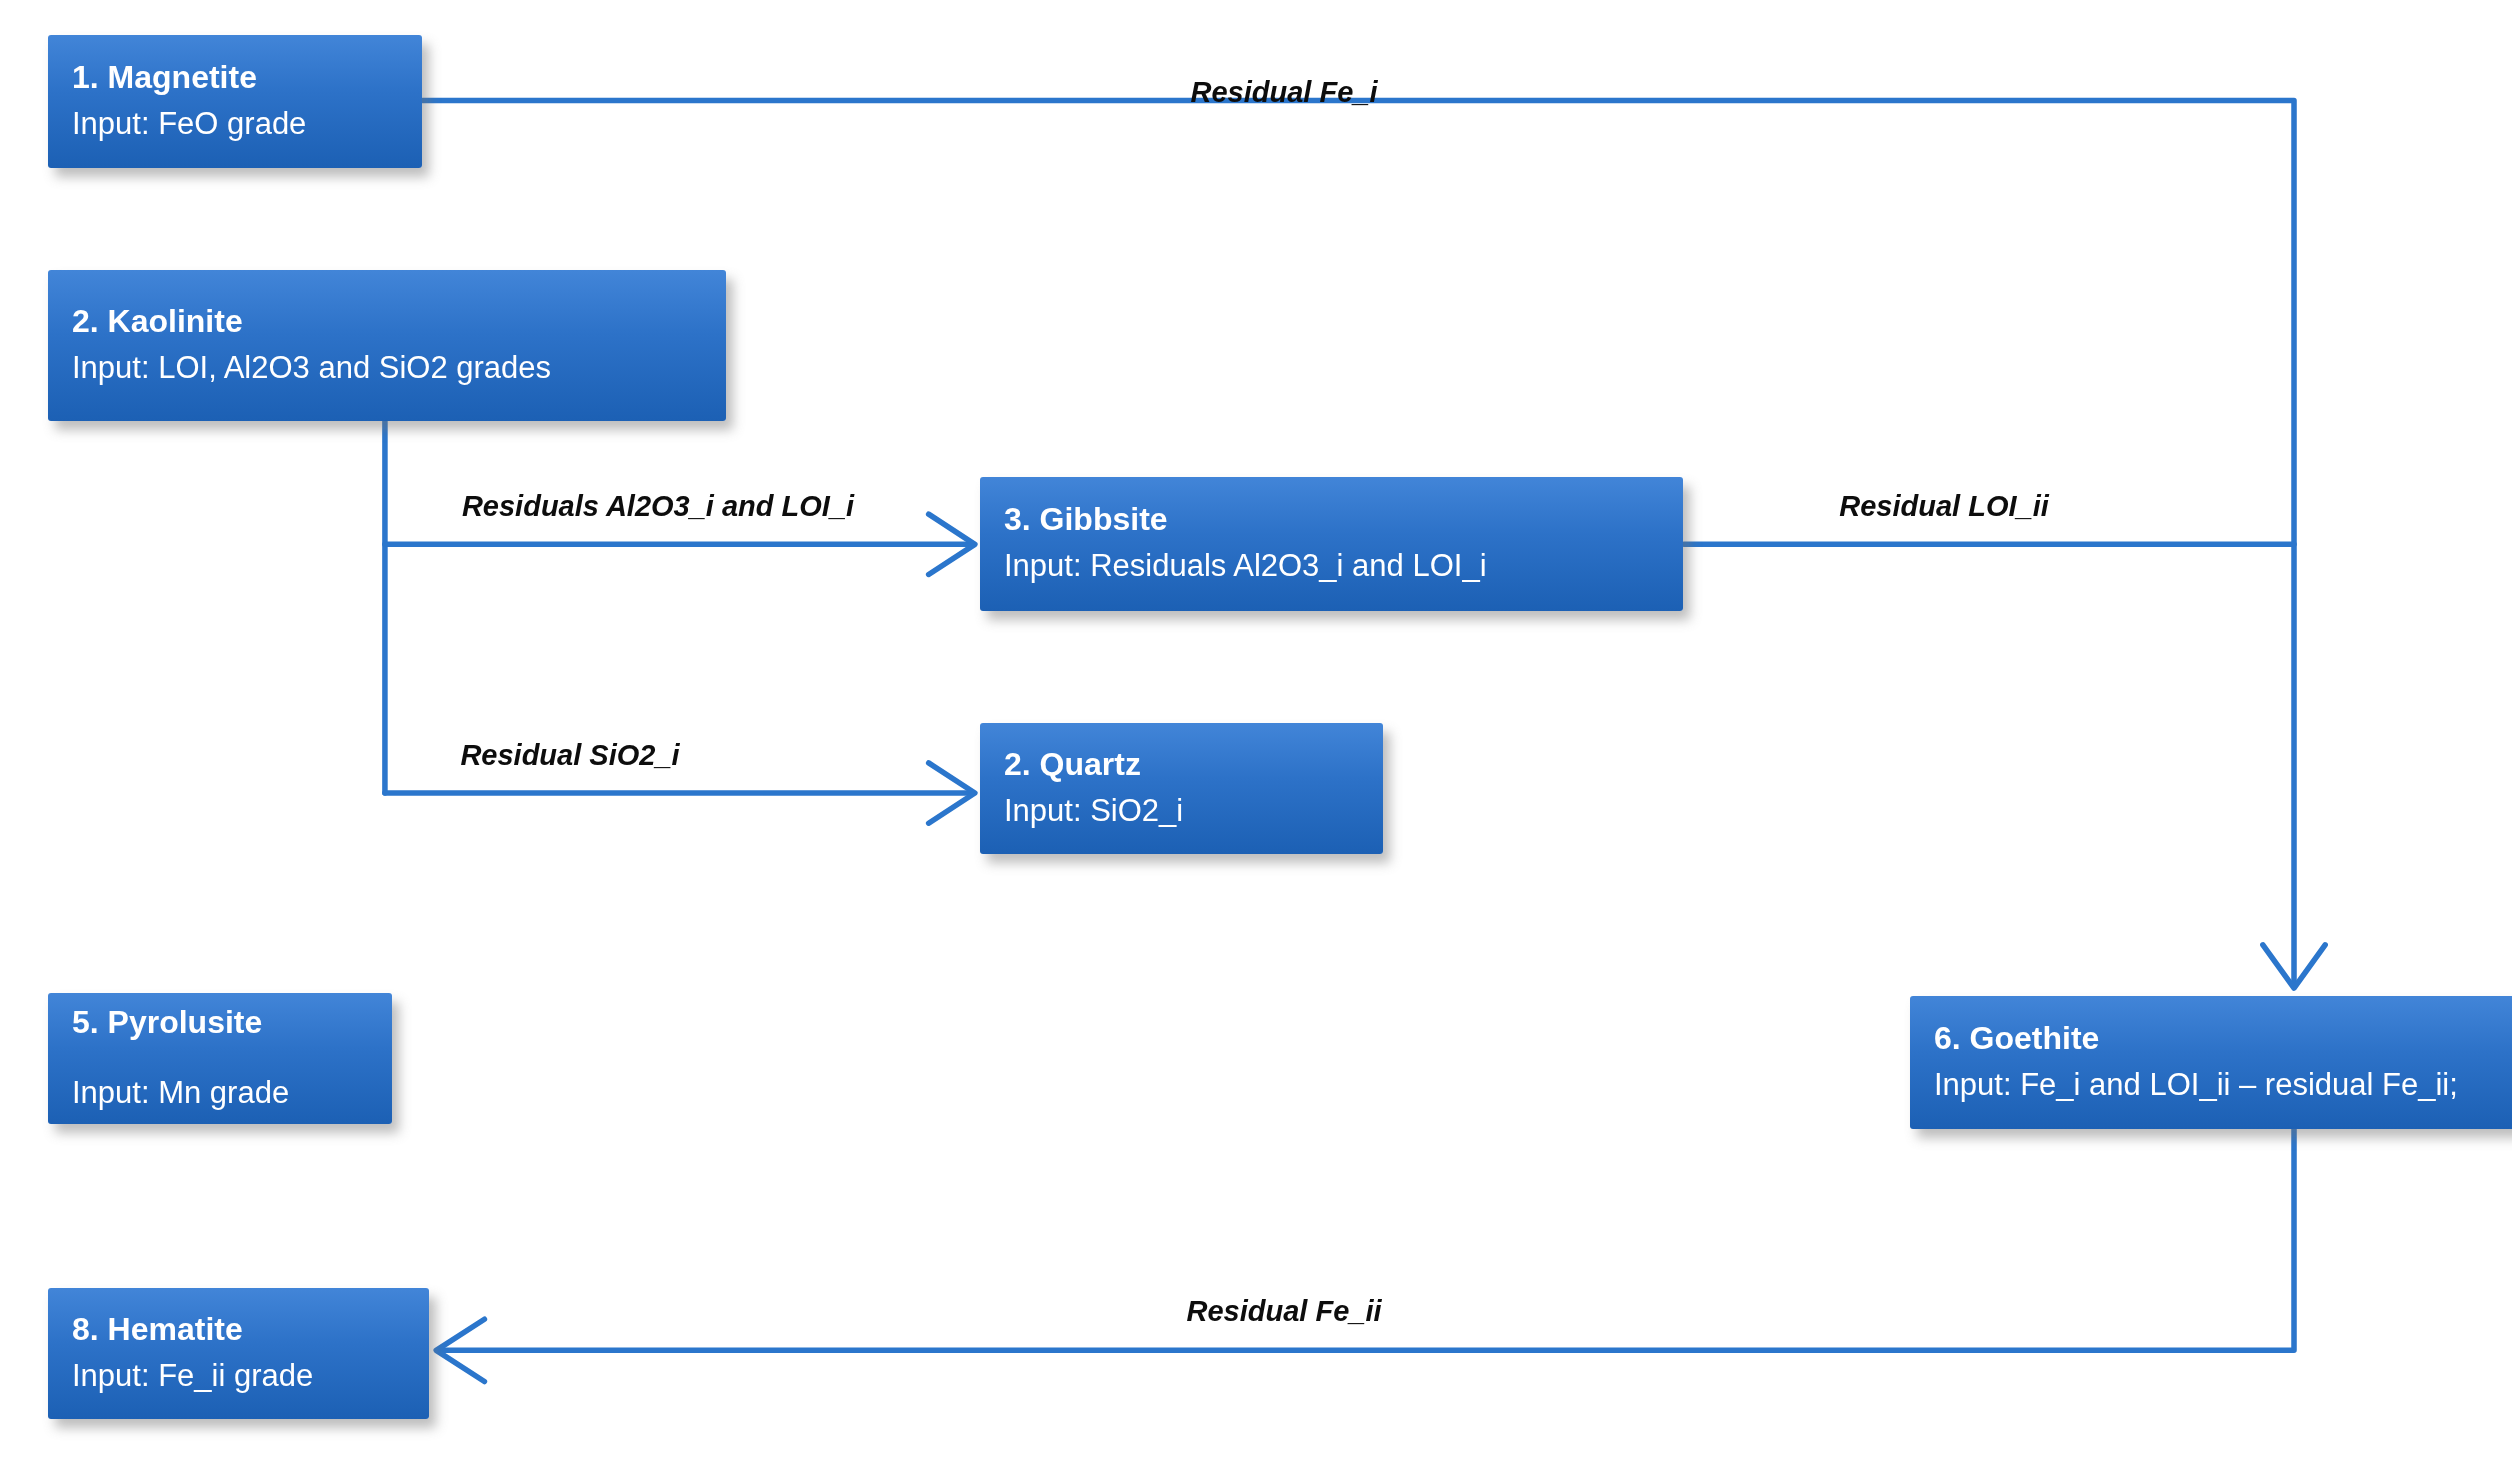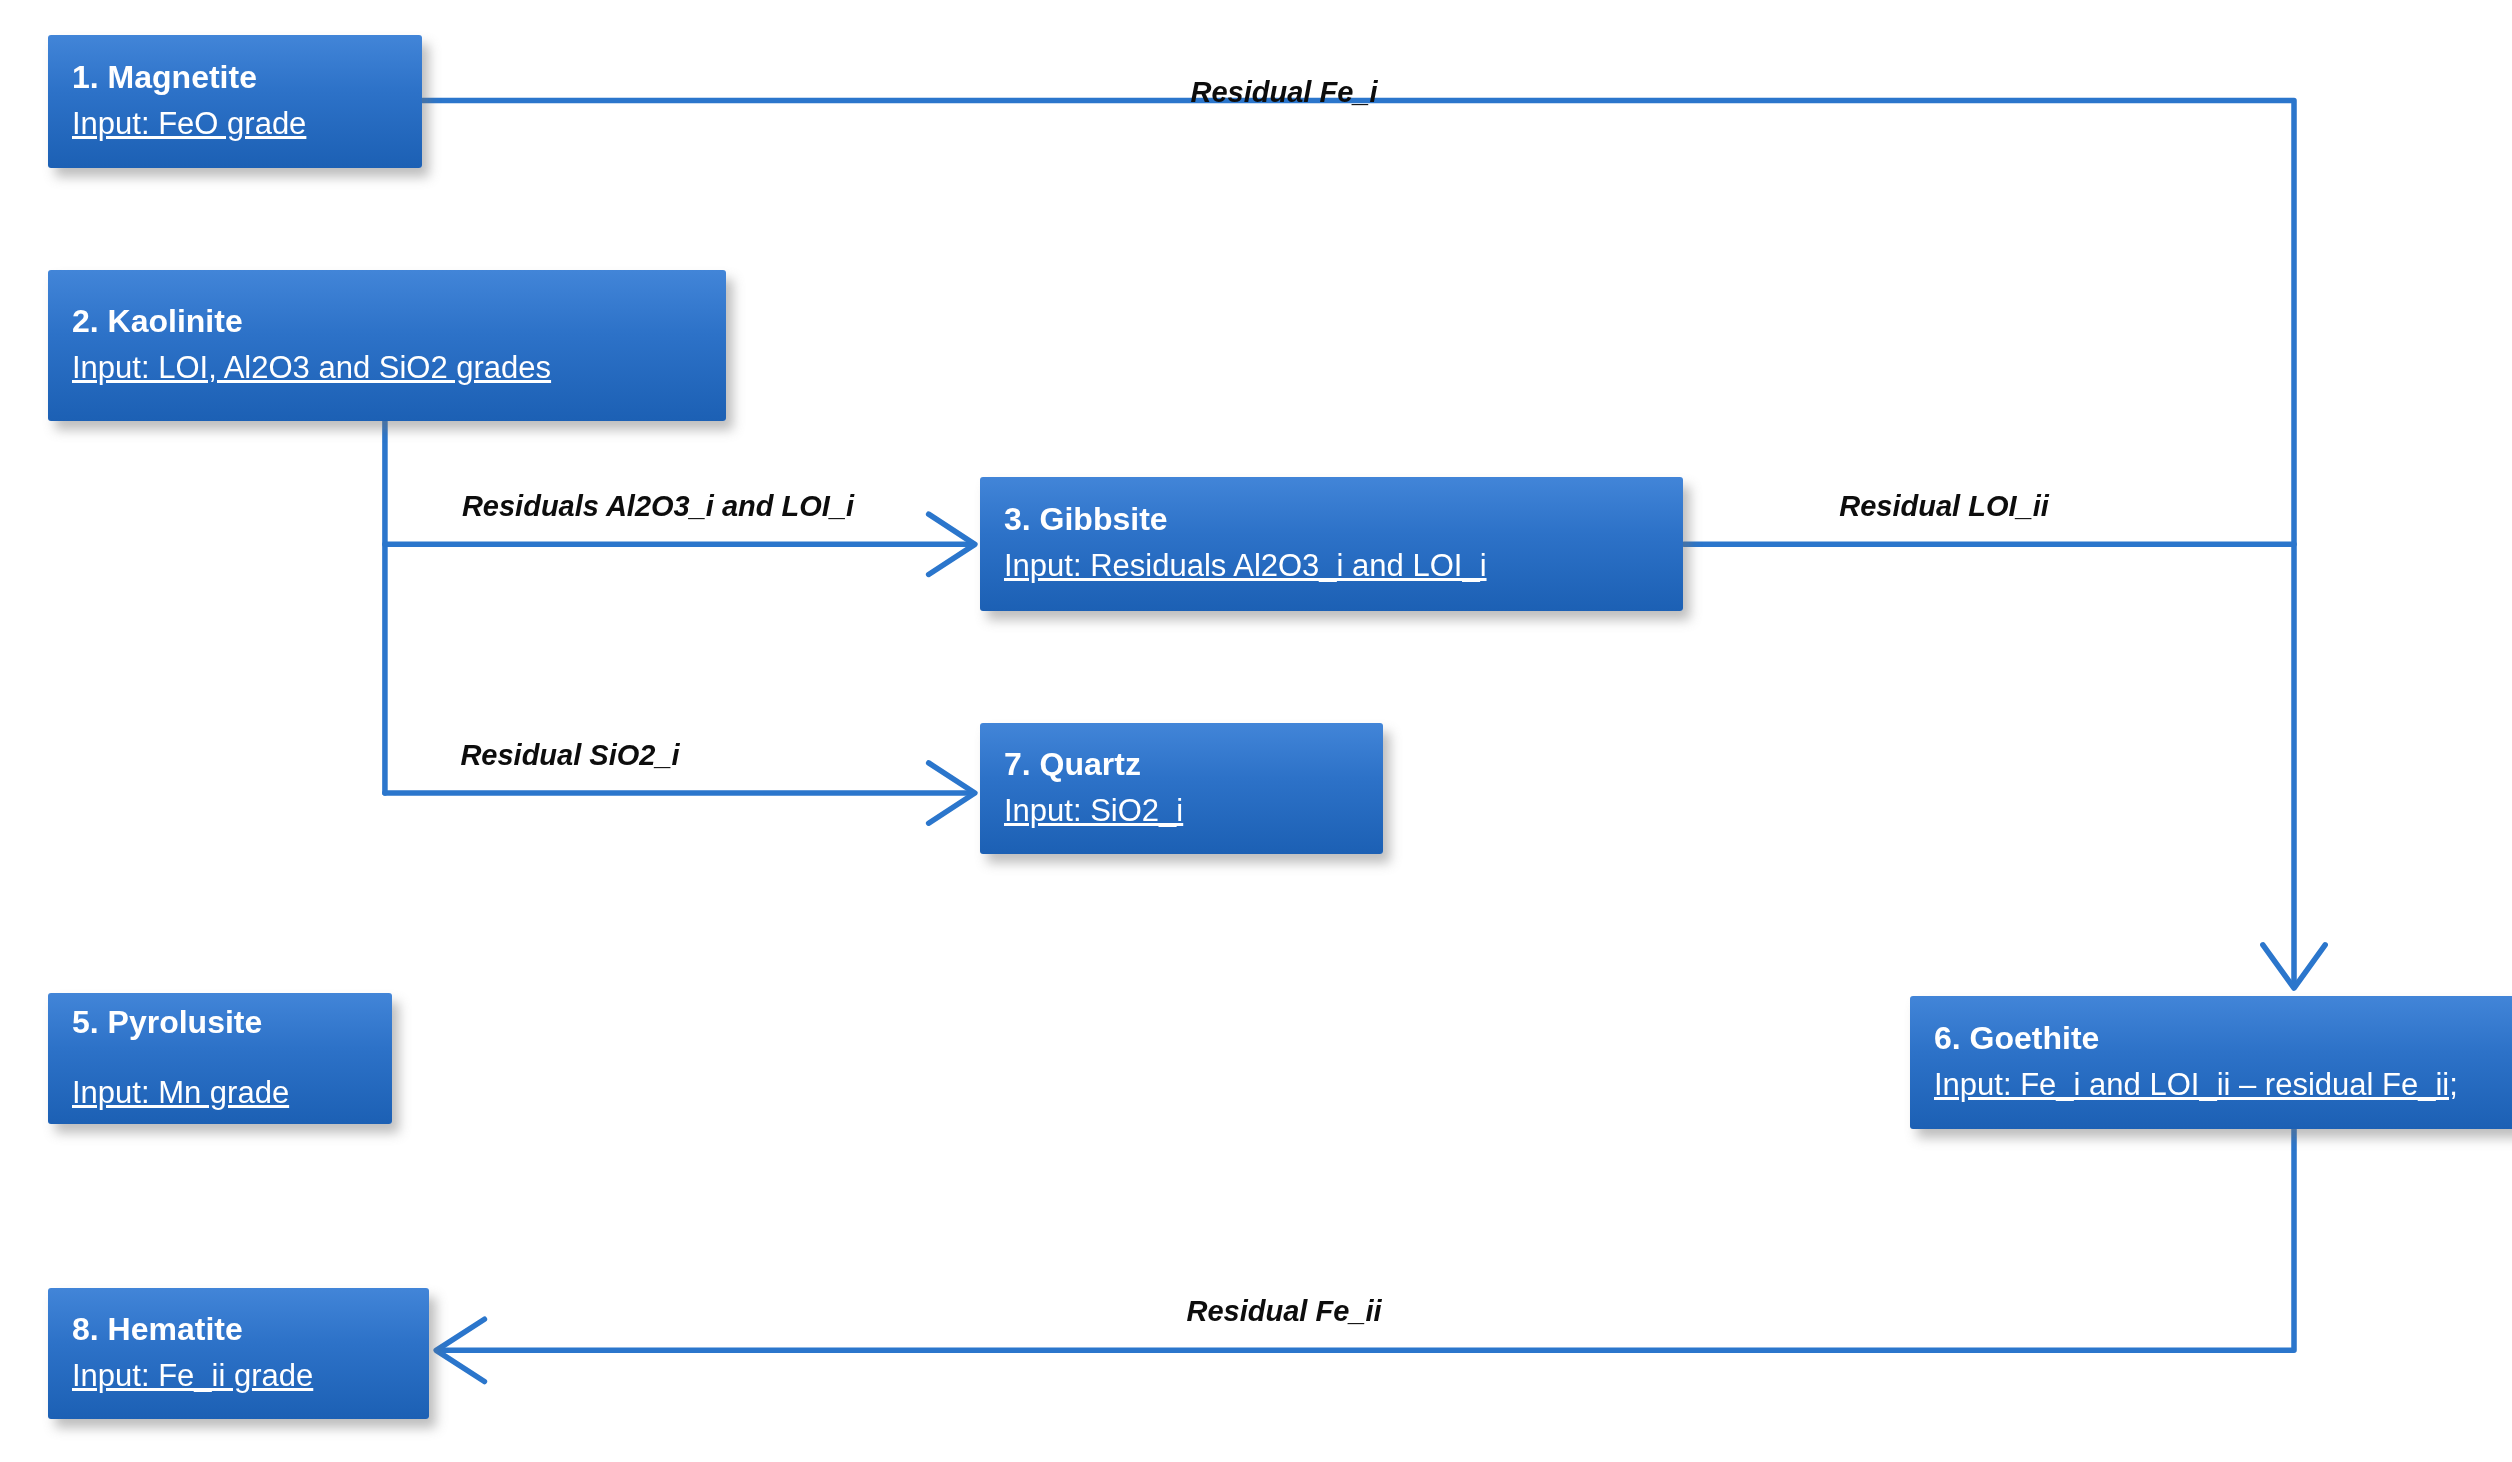--- a/index.html
+++ b/index.html
@@ -39,21 +39,20 @@
     font-size: 32px;
     font-weight: bold;
     line-height: 1.05;
     white-space: nowrap;
   }
   .node-input {
     font-size: 31px;
     font-weight: normal;
     line-height: 1.05;
     white-space: nowrap;
-    text-decoration: underline;
   }
   .edge-label {
     position: absolute;
     transform: translateX(-50%);
     font-size: 29px;
     font-weight: bold;
     font-style: italic;
     color: #0d0d0d;
     white-space: nowrap;
   }
@@ -107,21 +106,21 @@
     <div class="node-title">2. Kaolinite</div>
     <div class="node-input">Input: LOI, Al2O3 and SiO2 grades</div>
   </div>
 
   <div class="node" id="node-gibbsite">
     <div class="node-title">3. Gibbsite</div>
     <div class="node-input">Input: Residuals Al2O3_i and LOI_i</div>
   </div>
 
   <div class="node" id="node-quartz">
-    <div class="node-title">7. Quartz</div>
+    <div class="node-title">2. Quartz</div>
     <div class="node-input">Input: SiO2_i</div>
   </div>
 
   <div class="node" id="node-pyrolusite">
     <div class="node-title">5. Pyrolusite</div>
     <div class="node-input">Input: Mn grade</div>
   </div>
 
   <div class="node" id="node-goethite">
     <div class="node-title">6. Goethite</div>

